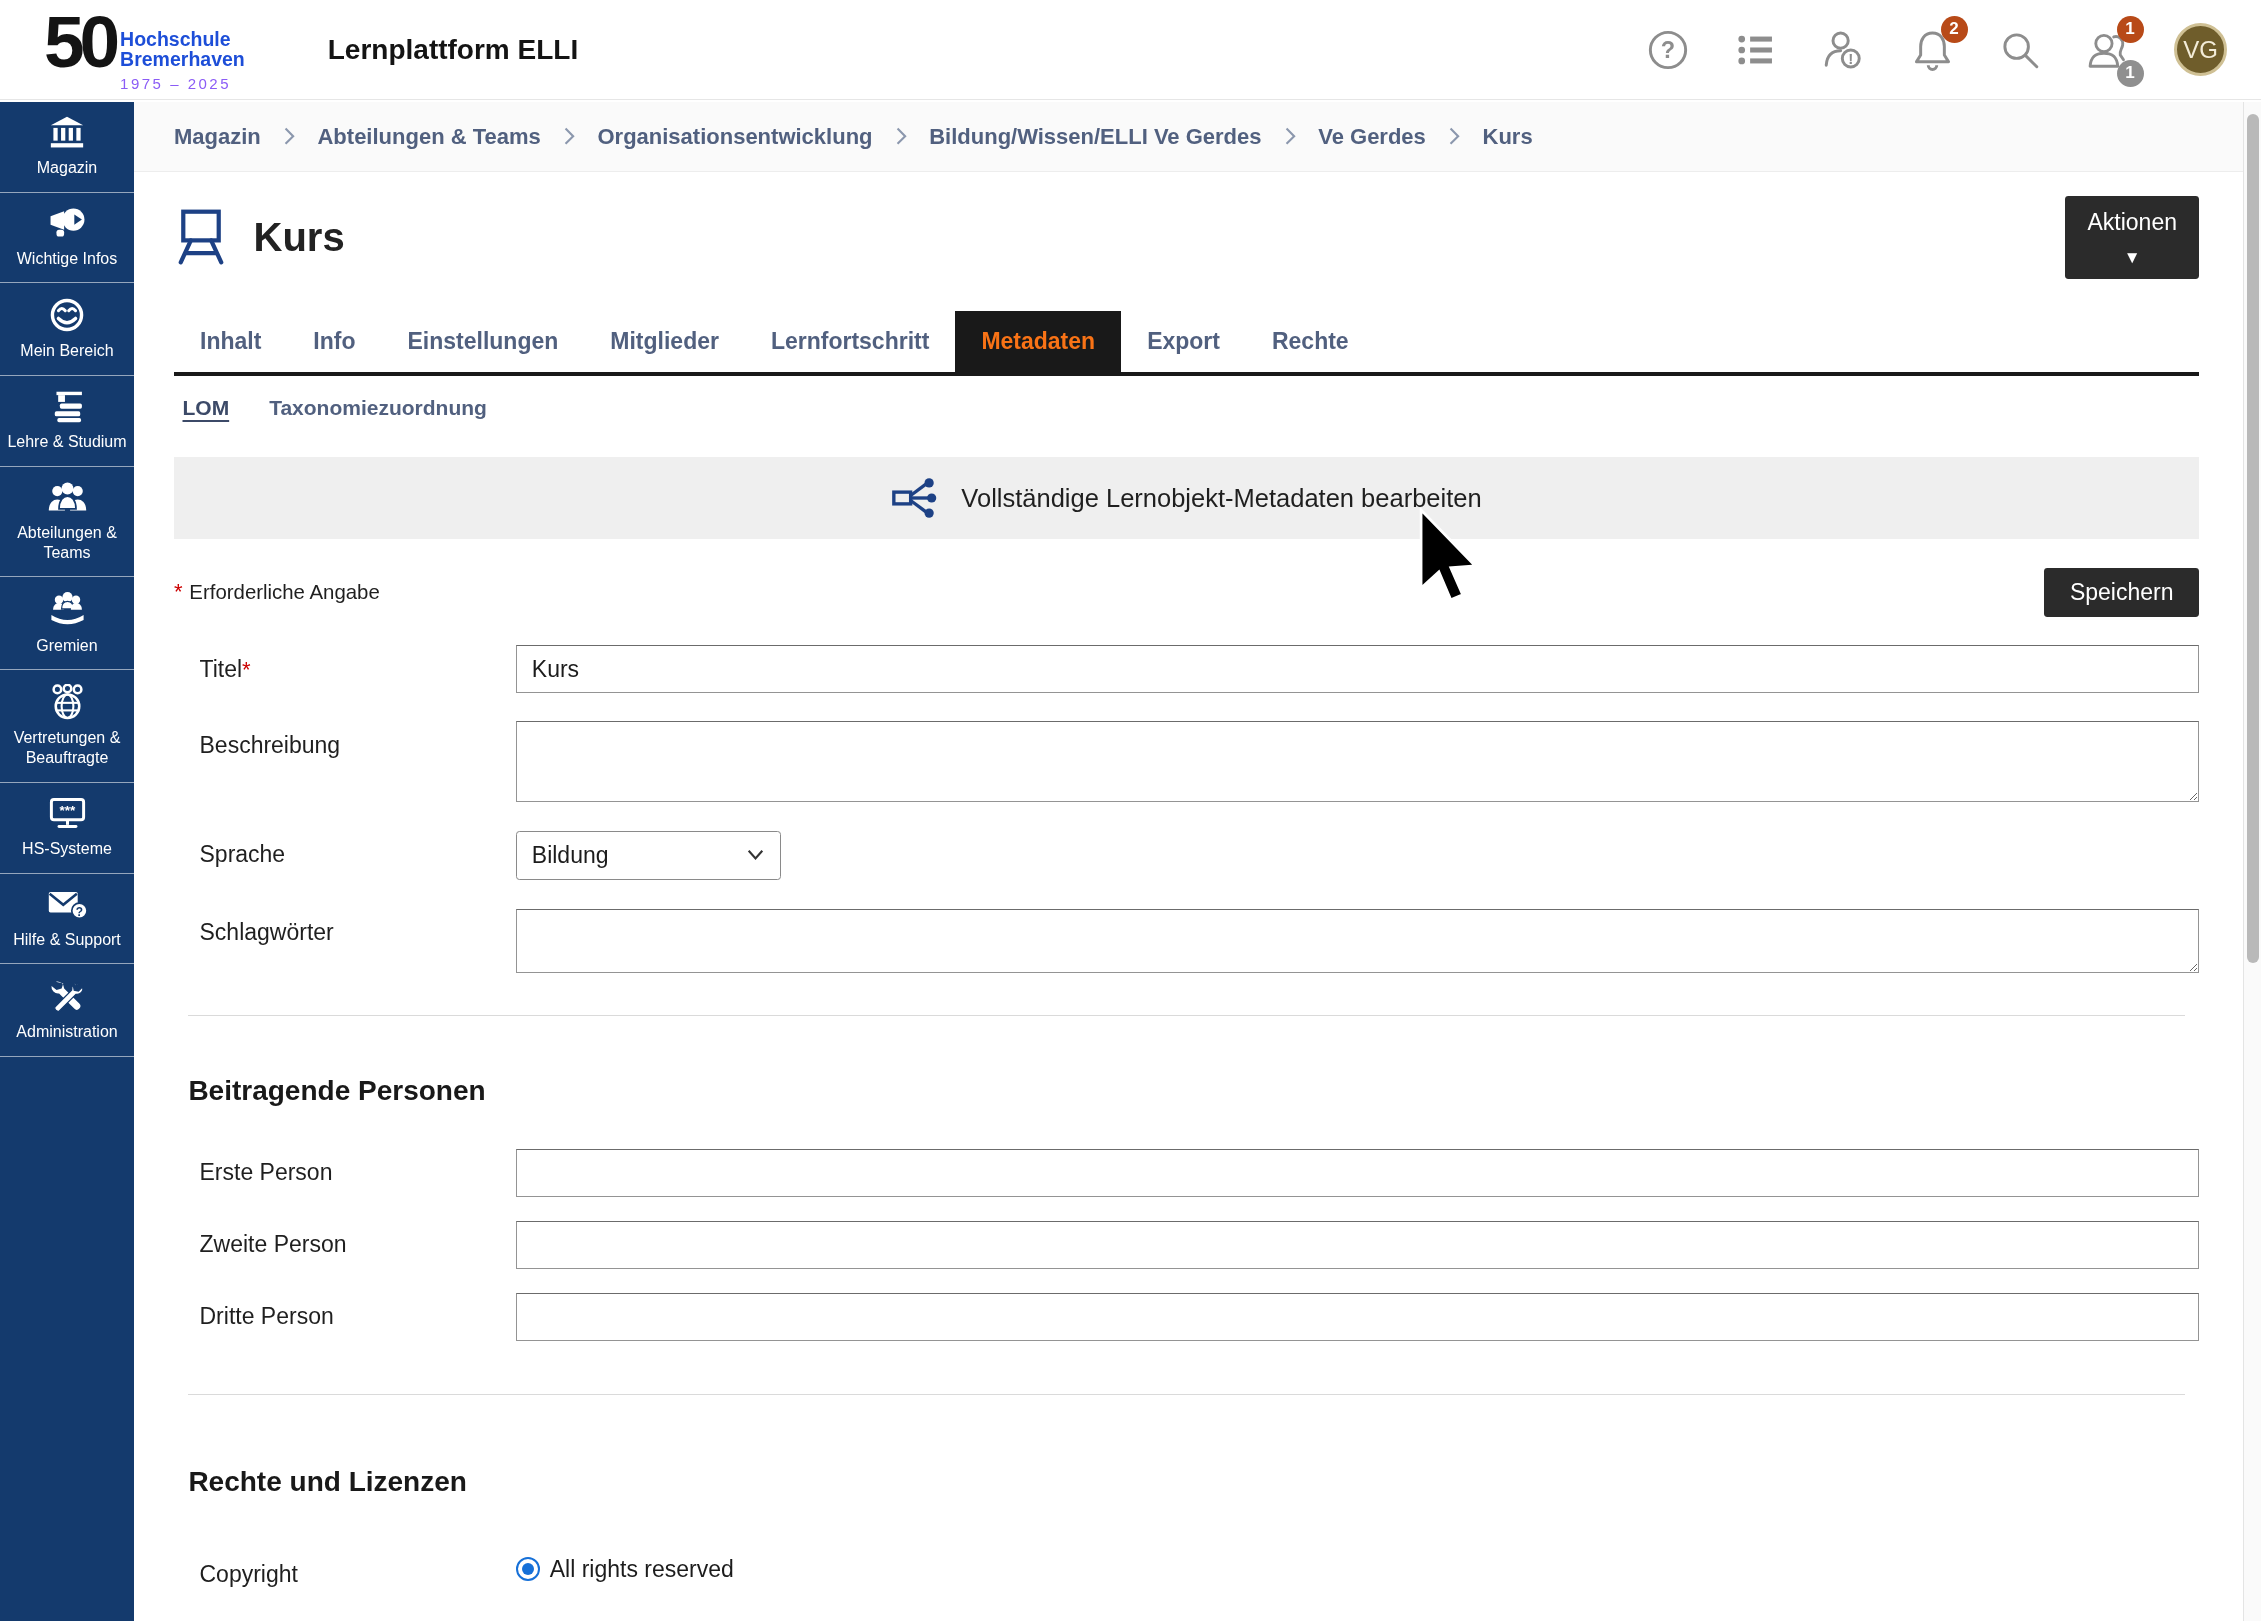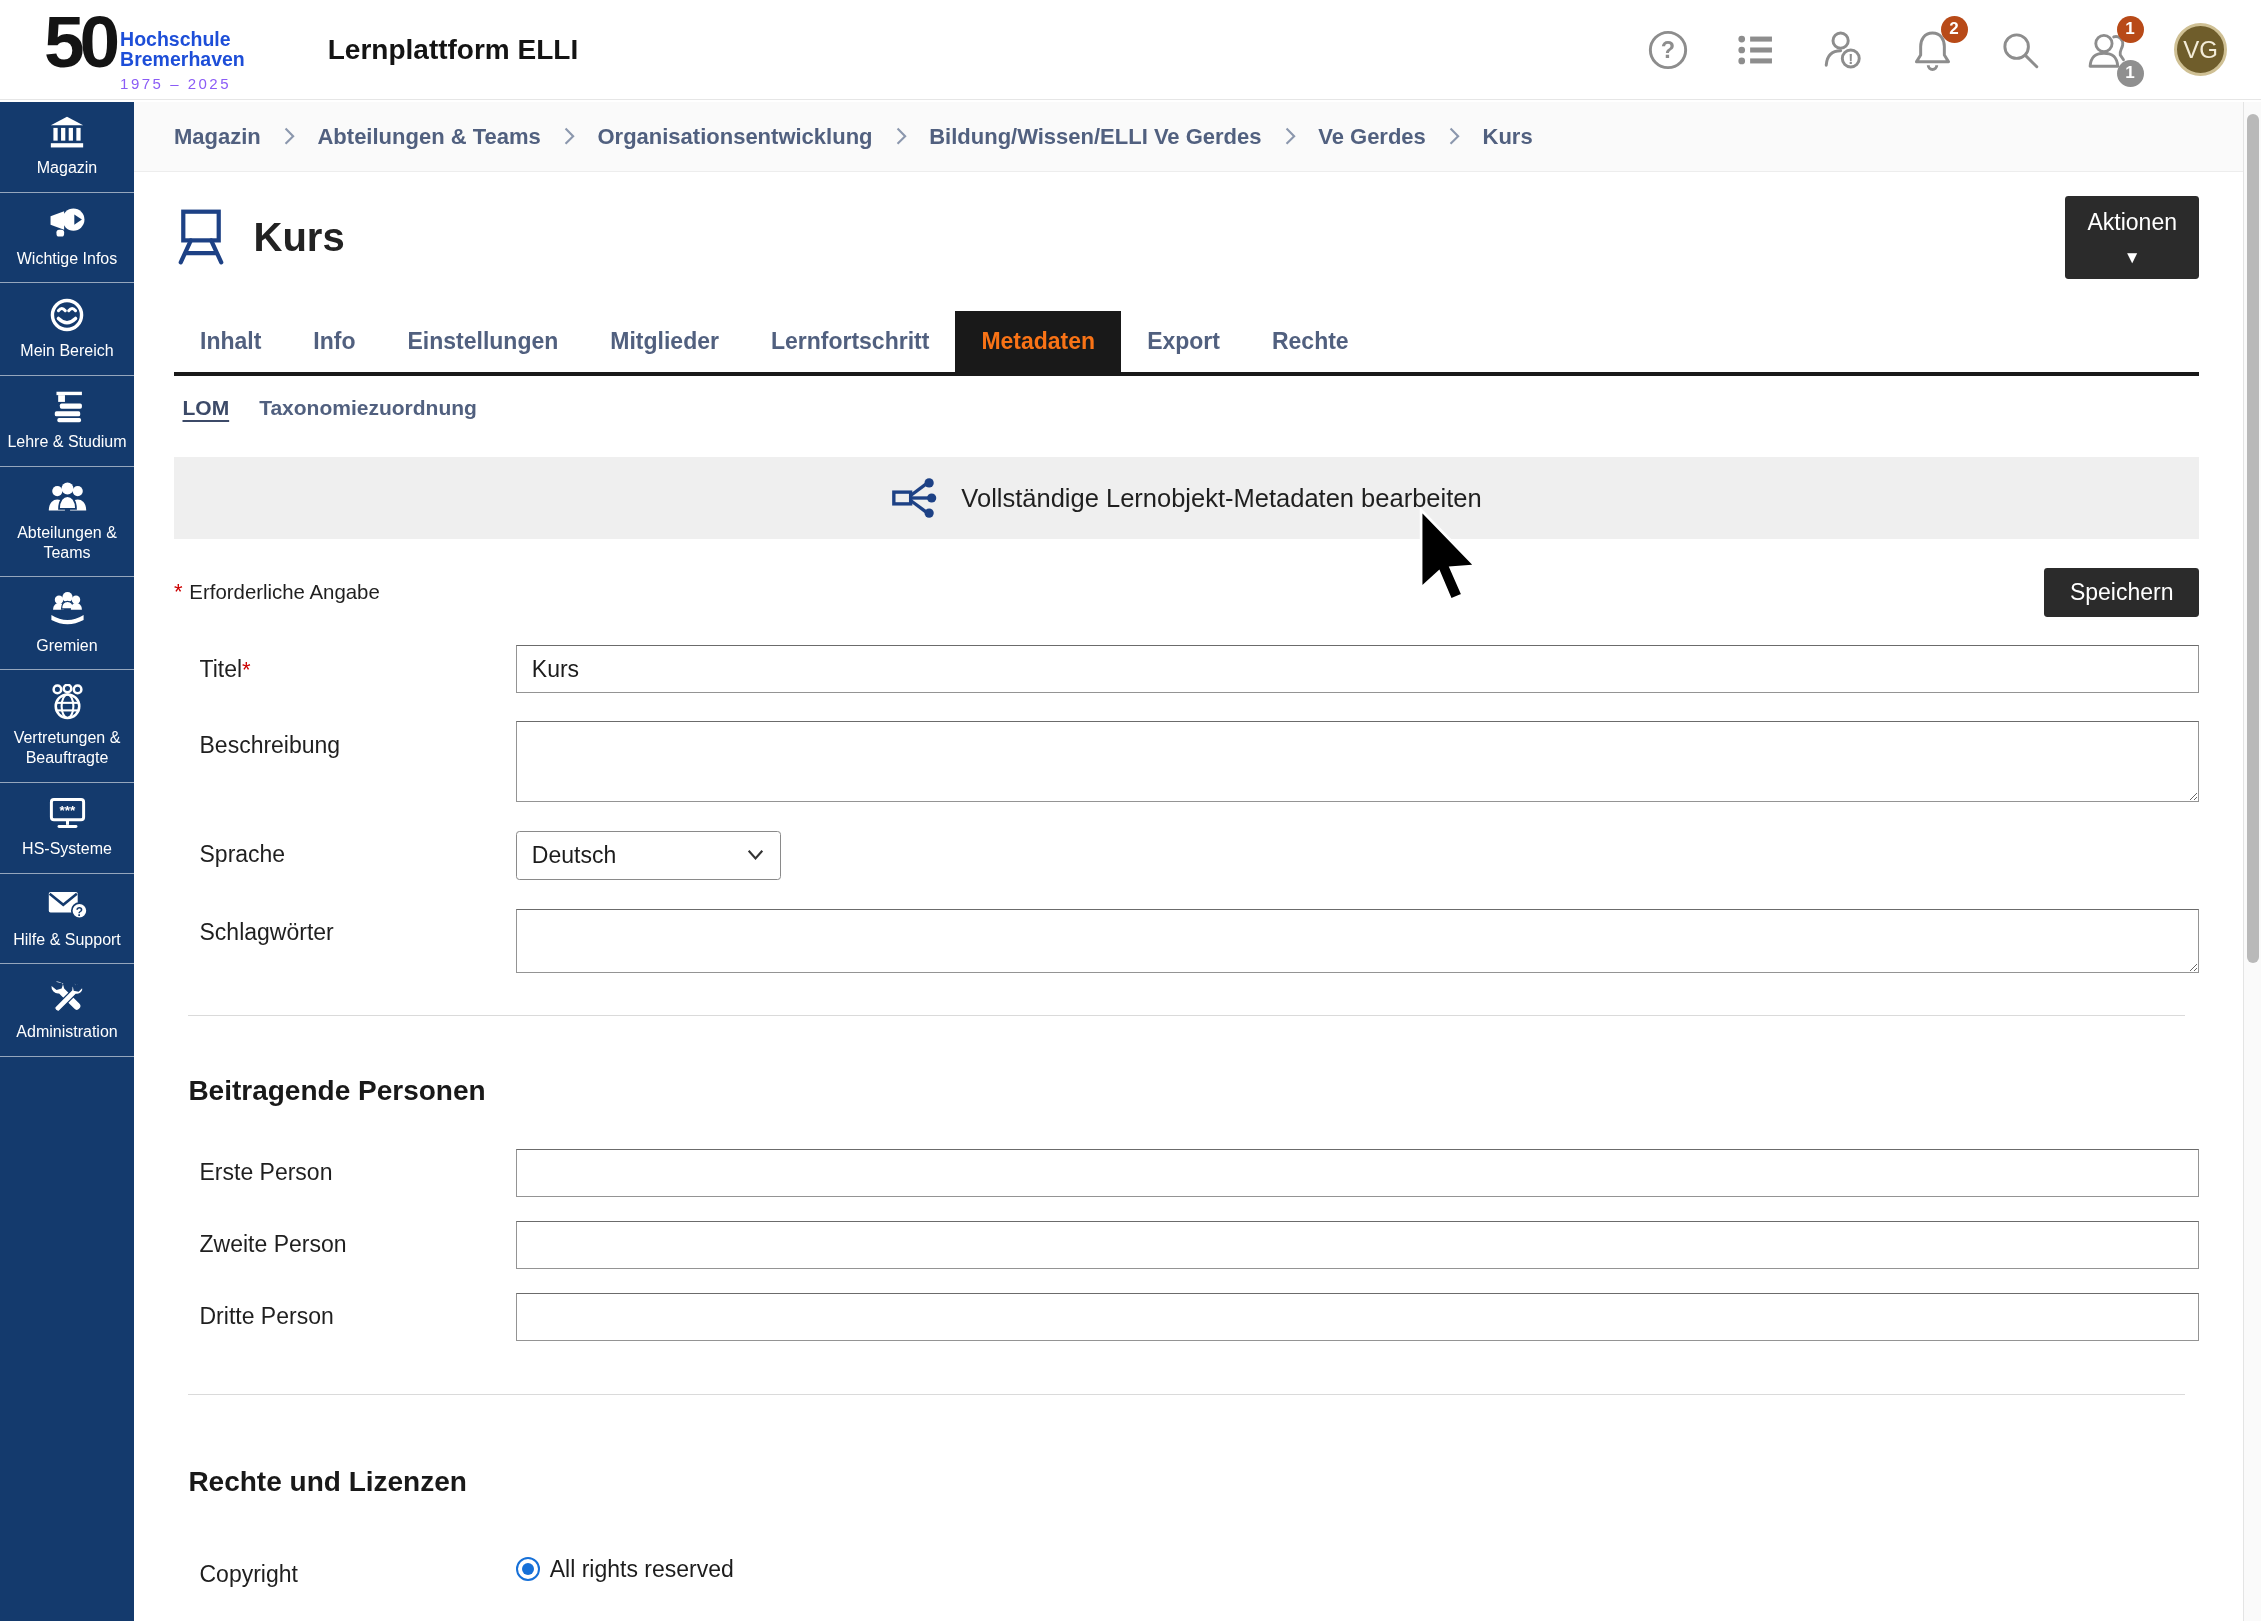--- a/index.html
+++ b/index.html
@@ -85,21 +85,21 @@
   .btn-dark .caret { font-size:17px; line-height:1; }
   .title-row .btn-dark { margin-left:auto; }
 
   .tabs { display:flex; margin-top:32px; border-bottom:4.2px solid #191919; }
   .tab {
     font-size:23px; color: var(--slate, #51607f); font-weight:600;
     padding:17px 26px; cursor:pointer; white-space:nowrap;
   }
   .tab.active { background:#191919; color:#f97316; }
 
-  .subtabs { display:flex; gap:30px; margin-top:20.4px; padding-left:8.5px; }
+  .subtabs { display:flex; gap:40px; margin-top:20.4px; padding-left:8.5px; }
   .subtab { font-size:21px; color: var(--slate, #51607f); font-weight:600; cursor:pointer; }
   .subtab.active { color:#3b4а66; color:#3c4a68; text-decoration:underline; text-underline-offset:5.1px; }
 
   .banner {
     margin-top:37px; height:82px; background: var(--banner-bg, #efefef);
     display:flex; align-items:center; justify-content:center; gap:24px;
     cursor:pointer;
   }
   .banner-label { font-size:25.5px; color:#1f1f1f; }
 
@@ -426,21 +426,21 @@
         <div class="flabel">Beschreibung</div>
         <div class="ffield">
           <textarea class="tarea desc" style=""></textarea>
         </div>
       </div>
 
       <div class="frow" style="margin-top:25.5px;">
         <div class="flabel">Sprache</div>
         <div class="ffield">
           <div class="select">
-            <span>Deutsch</span>
+            <span>Bildung</span>
             <svg width="17" height="12" viewBox="0 0 20 14">
                 <polyline points="2,2 10,11 18,2" fill="none" stroke="#333" stroke-width="2.5"></polyline>
               </svg>
           </div>
         </div>
       </div>
 
       <div class="frow" style="margin-top:29px;">
         <div class="flabel">Schlagwörter</div>
         <div class="ffield">

